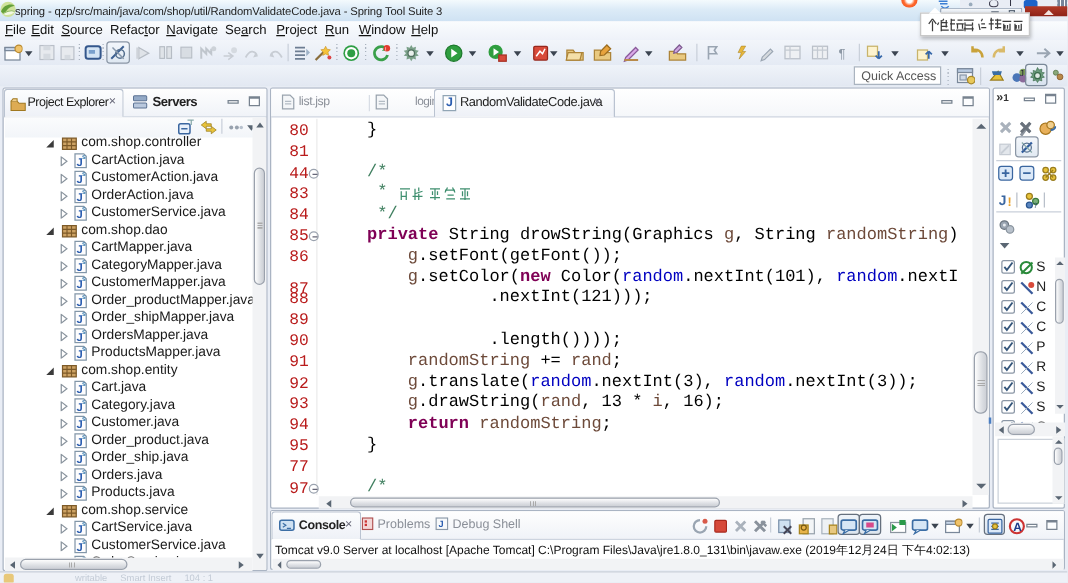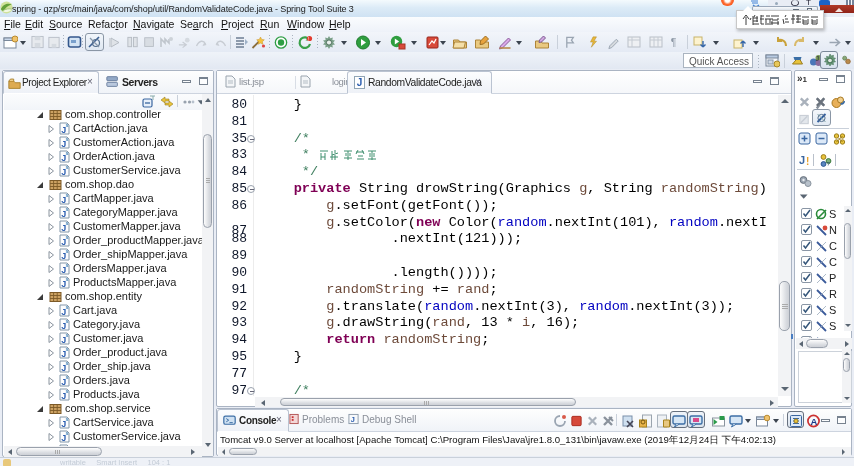--- a/index.html
+++ b/index.html
@@ -26,21 +26,21 @@
 .tabrow { position:absolute; left:0; top:0; right:0; height:23px;
   background:linear-gradient(#fefefe,#f0f3f8); border-bottom:1px solid #cdd4df; }
 .tab-sel { position:absolute; top:0; height:23px; background:linear-gradient(#fcfdfe,#eef1f7);
   border:1px solid #bac3d1; border-bottom:1px solid #fff; border-radius:3px 3px 0 0; font-size:10.5px; color:#222; }
 .tab-un { position:absolute; top:4px; font-size:10.5px; color:#8a8f98; white-space:nowrap; }
 
 #ptree { font-size:11px; color:#1a1a1a; }
 .trow { position:absolute; left:0; height:14px; white-space:nowrap; }
 
 #code { position:absolute; left:0; top:0; width:549px; height:326px; overflow:hidden; font-family:"Liberation Mono", monospace; font-size:13.6px; color:#000; }
-.ln { position:absolute; color:#0f172a; text-align:right; width:22px; font-size:13px; }
+.ln { position:absolute; color:#b91c1c; text-align:right; width:22px; font-size:13px; }
 .cl { position:absolute; left:44px; white-space:pre; }
 .kw { color:#7f0055; font-weight:bold; }
 .cm { color:#3f7f5f; }
 .fld { color:#0000c0; }
 .lv { color:#6d4a3a; }
 .it { font-style:italic; }
 
 .sb { position:absolute; background:#f2f3f5; }
 .thumb { position:absolute; background:linear-gradient(90deg,#fdfdfd,#d8dbe0 70%,#cdd0d6); border:1px solid #9aa1ac; border-radius:5px; }
 .thumbh { position:absolute; background:linear-gradient(#fdfdfd,#d8dbe0 70%,#cdd0d6); border:1px solid #9aa1ac; border-radius:5px; }
@@ -660,21 +660,21 @@
     <span class="abs" style="left:127px;top:4px;color:#667;font-size:10px;">×</span>
   </div>
   <div class="minbtn" style="left:536px;top:9px;"></div>
   <div class="maxbtn" style="left:553px;top:6px;"></div>
   <div class="abs" style="left:36px;top:24px;width:1px;height:301px;background:#ececec;"></div>
   <div id="code">
       <div class="ln" style="top:26px;left:8px;">80</div>
       <div class="cl" style="top:26px">    }</div>
       <div class="ln" style="top:42.8px;left:8px;">81</div>
       <div class="cl" style="top:42.8px"></div>
-      <div class="ln" style="top:59.6px;left:8px;">35</div>
+      <div class="ln" style="top:59.6px;left:8px;">44</div>
       <div class="abs" style="top:63.6px;left:30px;width:8px;height:8px;border:1px solid #9aa2ae;border-radius:50%;">
         <div class="abs" style="left:1.5px;top:3px;width:4px;height:1px;background:#667"></div>
       </div>
       <div class="cl" style="top:59.6px">    <span class="cm">/*</span></div>
       <div class="ln" style="top:76.4px;left:8px;">83</div>
       <div class="cl" style="top:76.4px">    <span class="cm"> * </span></div>
       <div class="ln" style="top:93.2px;left:8px;">84</div>
       <div class="cl" style="top:93.2px">    <span class="cm"> */</span></div>
       <div class="ln" style="top:110px;left:8px;">85</div>
       <div class="abs" style="top:114px;left:30px;width:8px;height:8px;border:1px solid #9aa2ae;border-radius:50%;">

